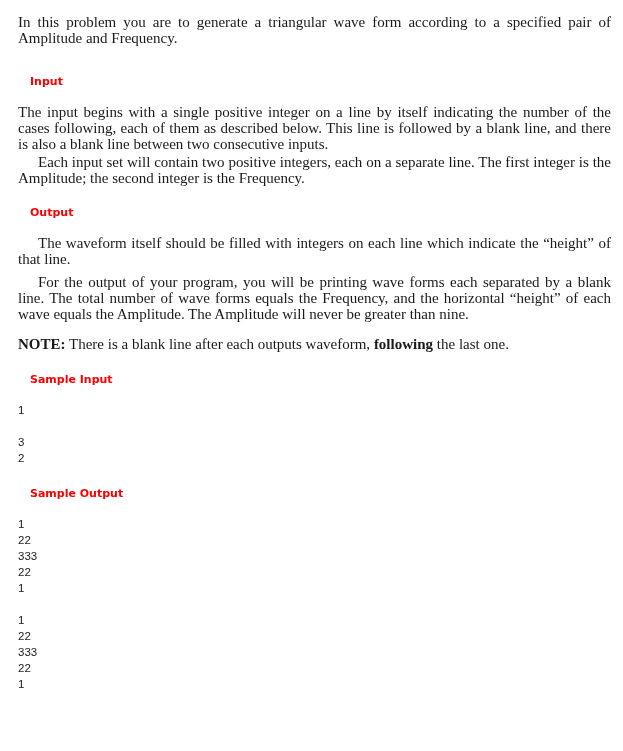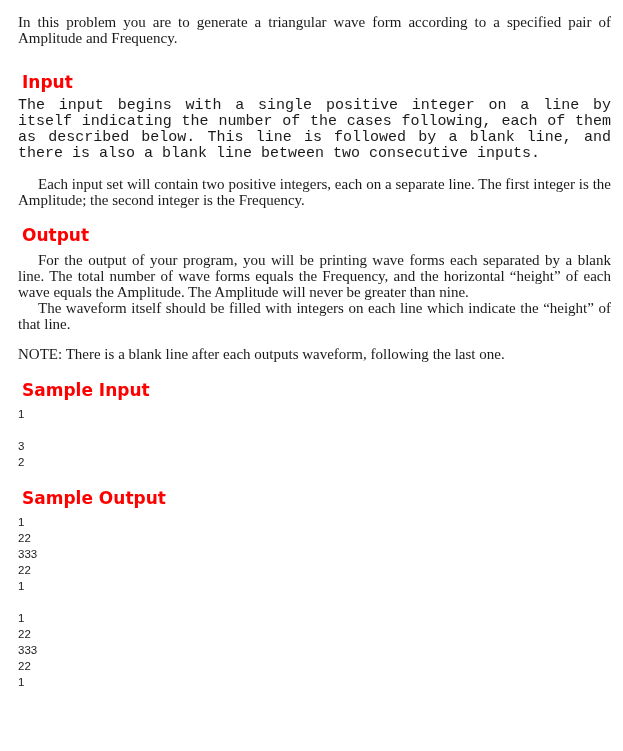--- a/index.html
+++ b/index.html
@@ -11,49 +11,49 @@
     .page { position: absolute; left: 18px; top: 14px; width: 593px; }
     p {
       margin: 0;
       font-family: "Liberation Serif", "DejaVu Serif", serif;
       font-size: 15px;
       line-height: 16px;
       text-align: justify;
     }
     p.indent { text-indent: 20px; }
     h2 {
-      margin: 4px;
+      margin: 12px;
       font-family: "DejaVu Sans", "Liberation Sans", sans-serif;
       font-weight: bold;
-      font-size: 17px;
+      font-size: 11px;
       color: #ff0000;
       line-height: 20px;
     }
     .mono {
       font-family: "Liberation Sans", "DejaVu Sans", sans-serif;
       font-size: 11.5px;
       line-height: 16px;
       margin: 0;
     }
     .mono div { height: 16px; }
-    b { font-weight: normal; }
+    b { font-weight: bold; }
   </style>
 </head>
 <body>
 
 <div class="page">
   <p>In this problem you are to generate a triangular wave form according to a specified pair of Amplitude and Frequency.</p>
 
   <h2 style="margin-top:26px;">Input</h2>
-  <p style="margin-top:6px;font-family:Liberation Mono, monospace;">The input begins with a single positive integer on a line by itself indicating the number of the cases following, each of them as described below. This line is followed by a blank line, and there is also a blank line between two consecutive inputs.</p>
-  <p class="indent" style="margin-top:14px;">Each input set will contain two positive integers, each on a separate line. The first integer is the Amplitude; the second integer is the Frequency.</p>
+  <p style="margin-top:6px;">The input begins with a single positive integer on a line by itself indicating the number of the cases following, each of them as described below. This line is followed by a blank line, and there is also a blank line between two consecutive inputs.</p>
+  <p class="indent" style="margin-top:2px;">Each input set will contain two positive integers, each on a separate line. The first integer is the Amplitude; the second integer is the Frequency.</p>
 
   <h2 style="margin-top:17px;">Output</h2>
+  <p class="indent">The waveform itself should be filled with integers on each line which indicate the “height” of that line.</p>
   <p class="indent" style="margin-top:7px;">For the output of your program, you will be printing wave forms each separated by a blank line. The total number of wave forms equals the Frequency, and the horizontal “height” of each wave equals the Amplitude. The Amplitude will never be greater than nine.</p>
-  <p class="indent">The waveform itself should be filled with integers on each line which indicate the “height” of that line.</p>
 
   <p style="margin-top:14px;"><b>NOTE:</b><span> There is a blank line after each outputs waveform, </span><b>following</b><span> the last one.</span></p>
 
   <h2 style="margin-top:18px;">Sample Input</h2>
   <div class="mono" style="margin-top:6px;">
     <div>1</div>
     <div></div>
     <div>3</div>
     <div>2</div>
   </div>

